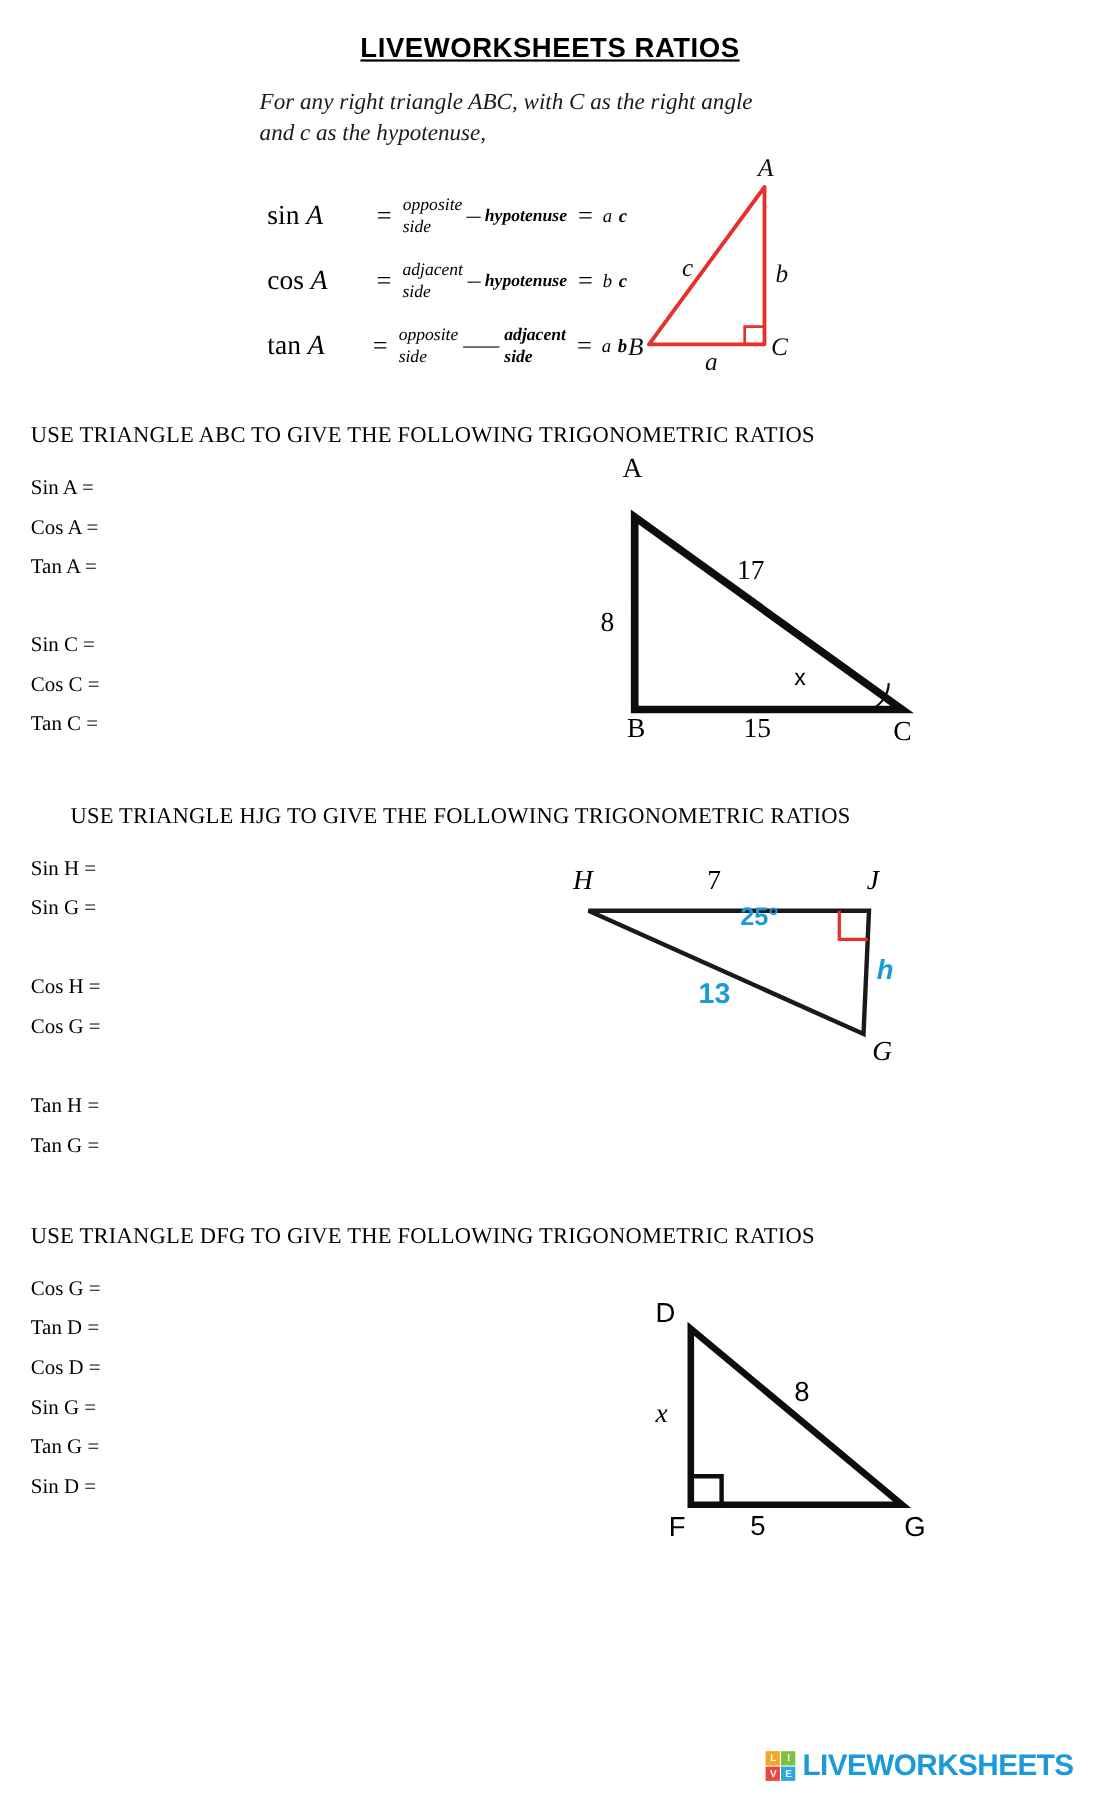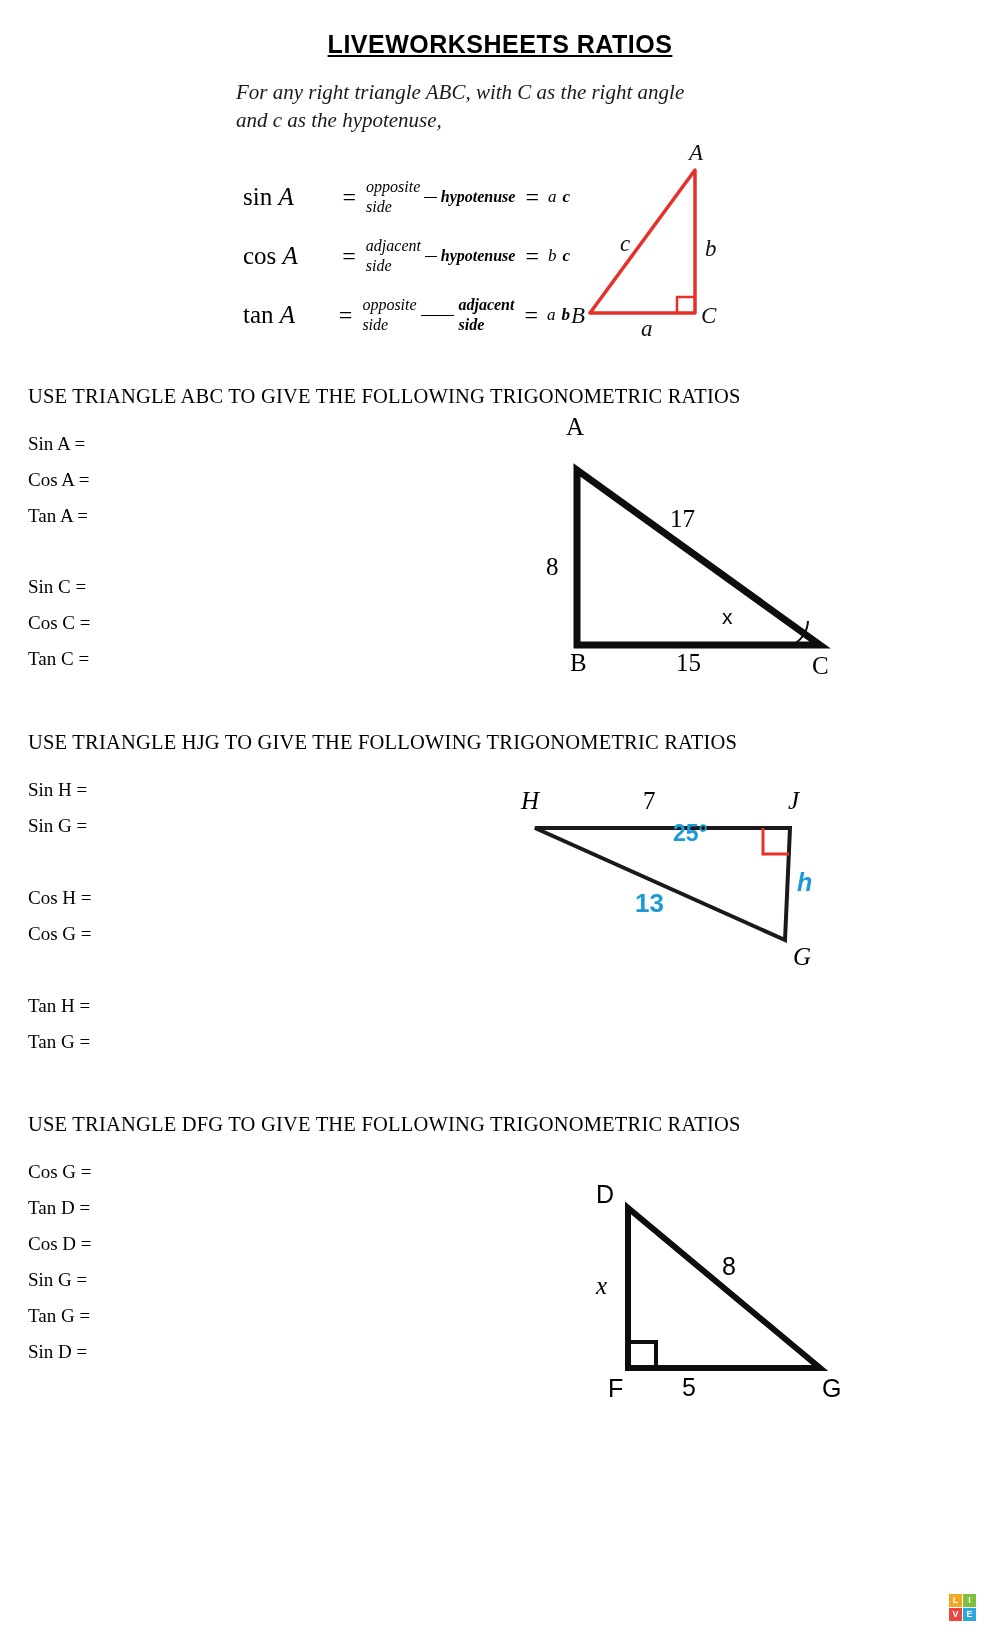--- a/index.html
+++ b/index.html
@@ -271,21 +271,21 @@
   </svg>
   <span class="fig-label" style="left:26px; top:-12px;">A</span>
   <span class="fig-label" style="left:30px; top:224px;">B</span>
   <span class="fig-label" style="left:272px; top:227px;">C</span>
   <span class="fig-label" style="left:130px; top:80px;">17</span>
   <span class="fig-label" style="left:6px; top:128px;">8</span>
   <span class="fig-label" style="left:136px; top:224px;">15</span>
   <span class="fig-label sans" style="left:182px; top:180px; font-size:21px;">x</span>
 </div>
 
-<div class="section-heading" style="top:731px;">USE TRIANGLE HJG TO GIVE THE FOLLOWING TRIGONOMETRIC RATIOS</div>
+<div class="section-heading" style="top:731px;margin-left:36px;">USE TRIANGLE HJG TO GIVE THE FOLLOWING TRIGONOMETRIC RATIOS</div>
 
 <div class="prompt" style="top:779px;">Sin H =</div>
 <div class="prompt" style="top:815px;">Sin G =</div>
 <div class="prompt" style="top:887px;">Cos H =</div>
 <div class="prompt" style="top:923px;">Cos G =</div>
 <div class="prompt" style="top:995px;">Tan H =</div>
 <div class="prompt" style="top:1031px;">Tan G =</div>
 
 <div class="figure" style="left:505px; top:780px; width:340px; height:215px;">
   <svg width="340" height="215" viewBox="0 0 340 215">
@@ -327,13 +327,14 @@
   <span class="fig-label sans" style="left:112px; top:183px;">5</span>
 </div>
 
 <div class="footer">
   <span class="lw-mark">
     <span class="lw-1">L</span>
     <span class="lw-2">I</span>
     <span class="lw-3">V</span>
     <span class="lw-4">E</span>
   </span>
+  <span class="lw-text">LIVEWORKSHEETS</span>
 </div>
 
 </body></html>

